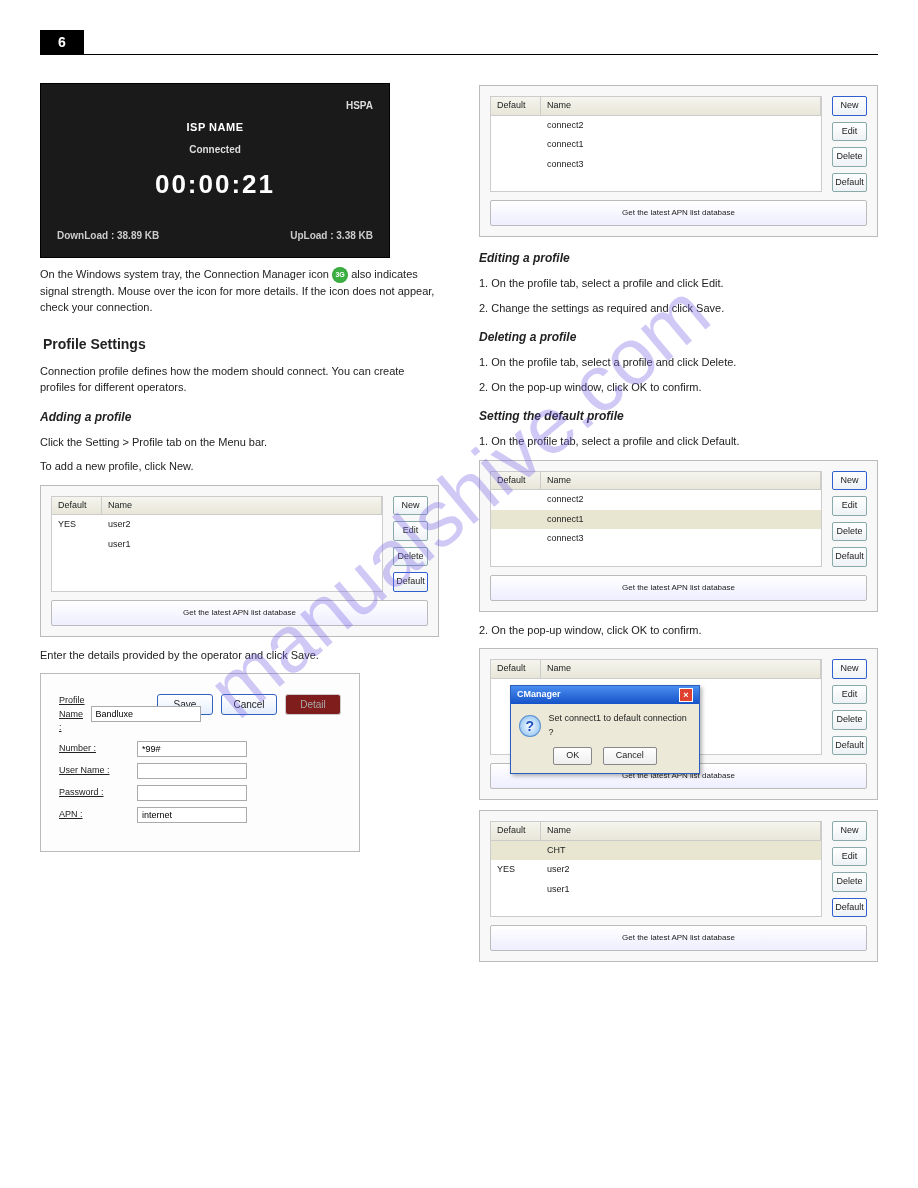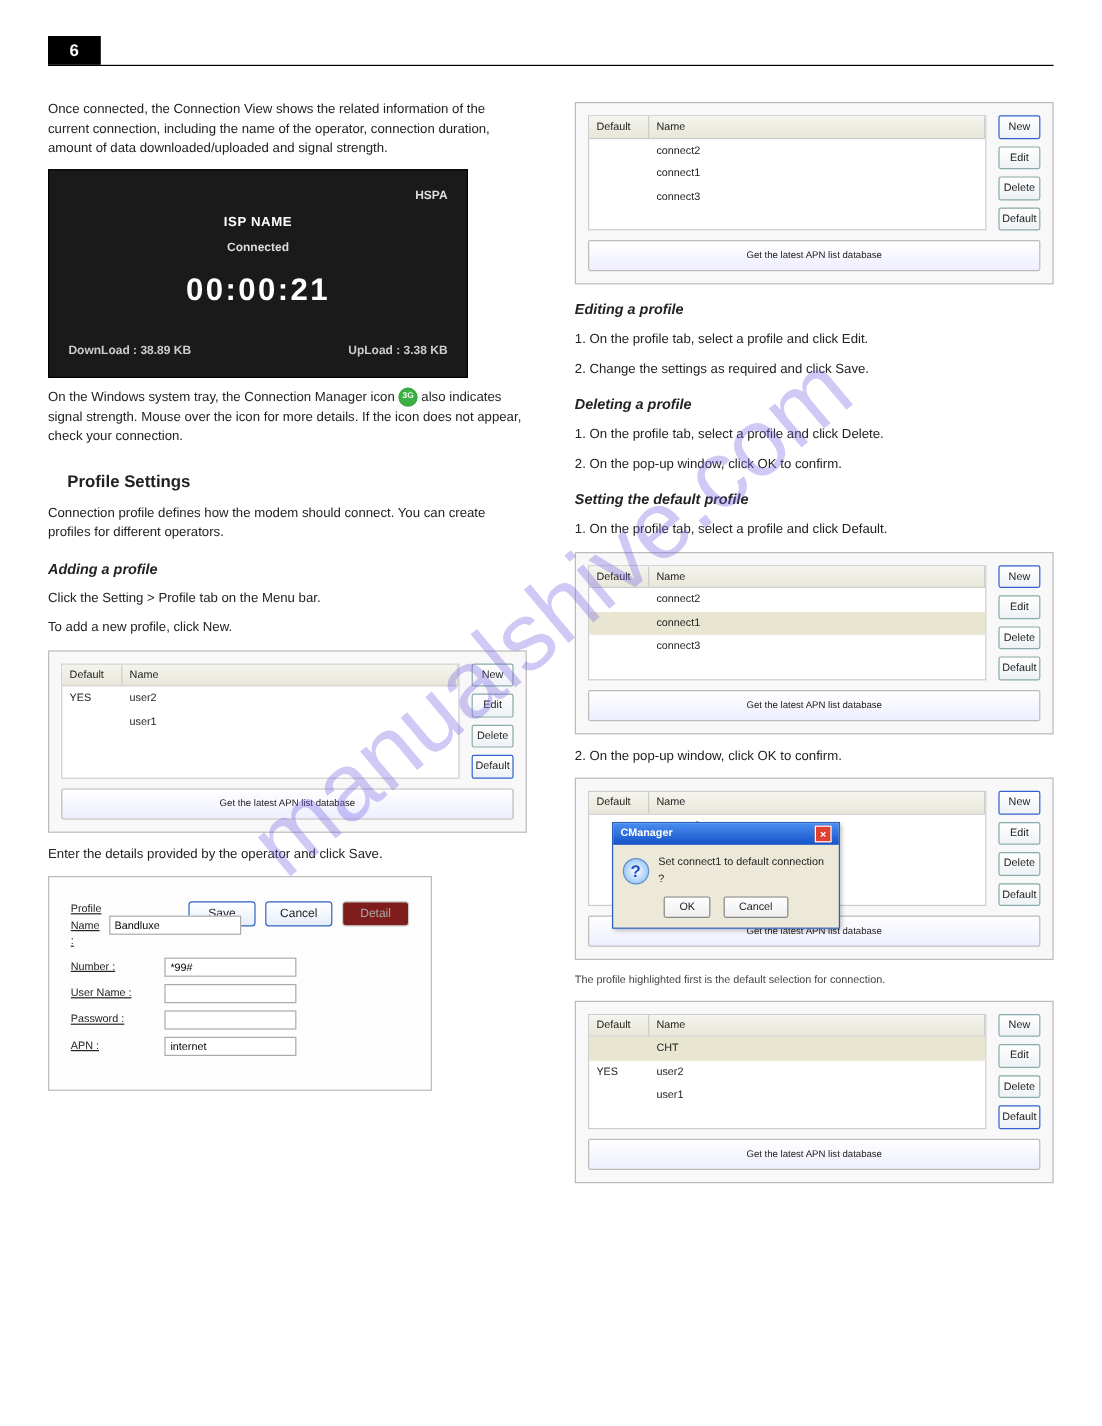--- a/index.html
+++ b/index.html
@@ -46,21 +46,21 @@
   .col {
     flex: 1;
     font-size: 11px;
     line-height: 1.5;
     color: #222;
   }
   .col p { margin: 8px 0; }
   .section-title {
     font-size: 14px;
     font-weight: bold;
-    margin: 18px 0 6px 16px;
+    margin: 18px 0 6px 3px;
   }
   .subtitle {
     font-weight: bold;
     font-size: 12px;
     margin: 12px 0 4px 0;
   }
   .italic { font-style: italic; }
   
   .isp-widget {
     background: #1a1a1a;
@@ -257,21 +257,20 @@
 
 <div class="page">
 
   <div class="header-bar">
     <div class="header-black">6</div>
   </div>
 
   <div class="columns">
 
     <div class="col">
-      <p>Once connected, the Connection View shows the related information of the current connection, including the name of the operator, connection duration, amount of data downloaded/uploaded and signal strength.</p>
 
       <div class="isp-widget">
         <div class="isp-hspa">HSPA</div>
         <div class="isp-name">ISP NAME</div>
         <div class="isp-status">Connected</div>
         <div class="isp-time">00:00:21</div>
         <div class="isp-stats">
           <span>DownLoad : 38.89 KB</span>
           <span>UpLoad : 3.38 KB</span>
         </div>
@@ -457,21 +456,20 @@
             <div class="dlg-q">?</div>
             <div>Set connect1 to default connection ?</div>
           </div>
           <div class="dlg-btns">
             <span class="db">OK</span>
             <span class="db">Cancel</span>
           </div>
         </div>
       </div>
 
-      <p class="note">The profile highlighted first is the default selection for connection.</p>
 
       <div class="panel small-panel">
         <div class="list-area">
           <div class="list-table">
             <div class="list-head">
               <div class="c1">Default</div>
               <div class="c2">Name</div>
             </div>
             <div class="list-row row-sel">
               <div class="c1"></div>

